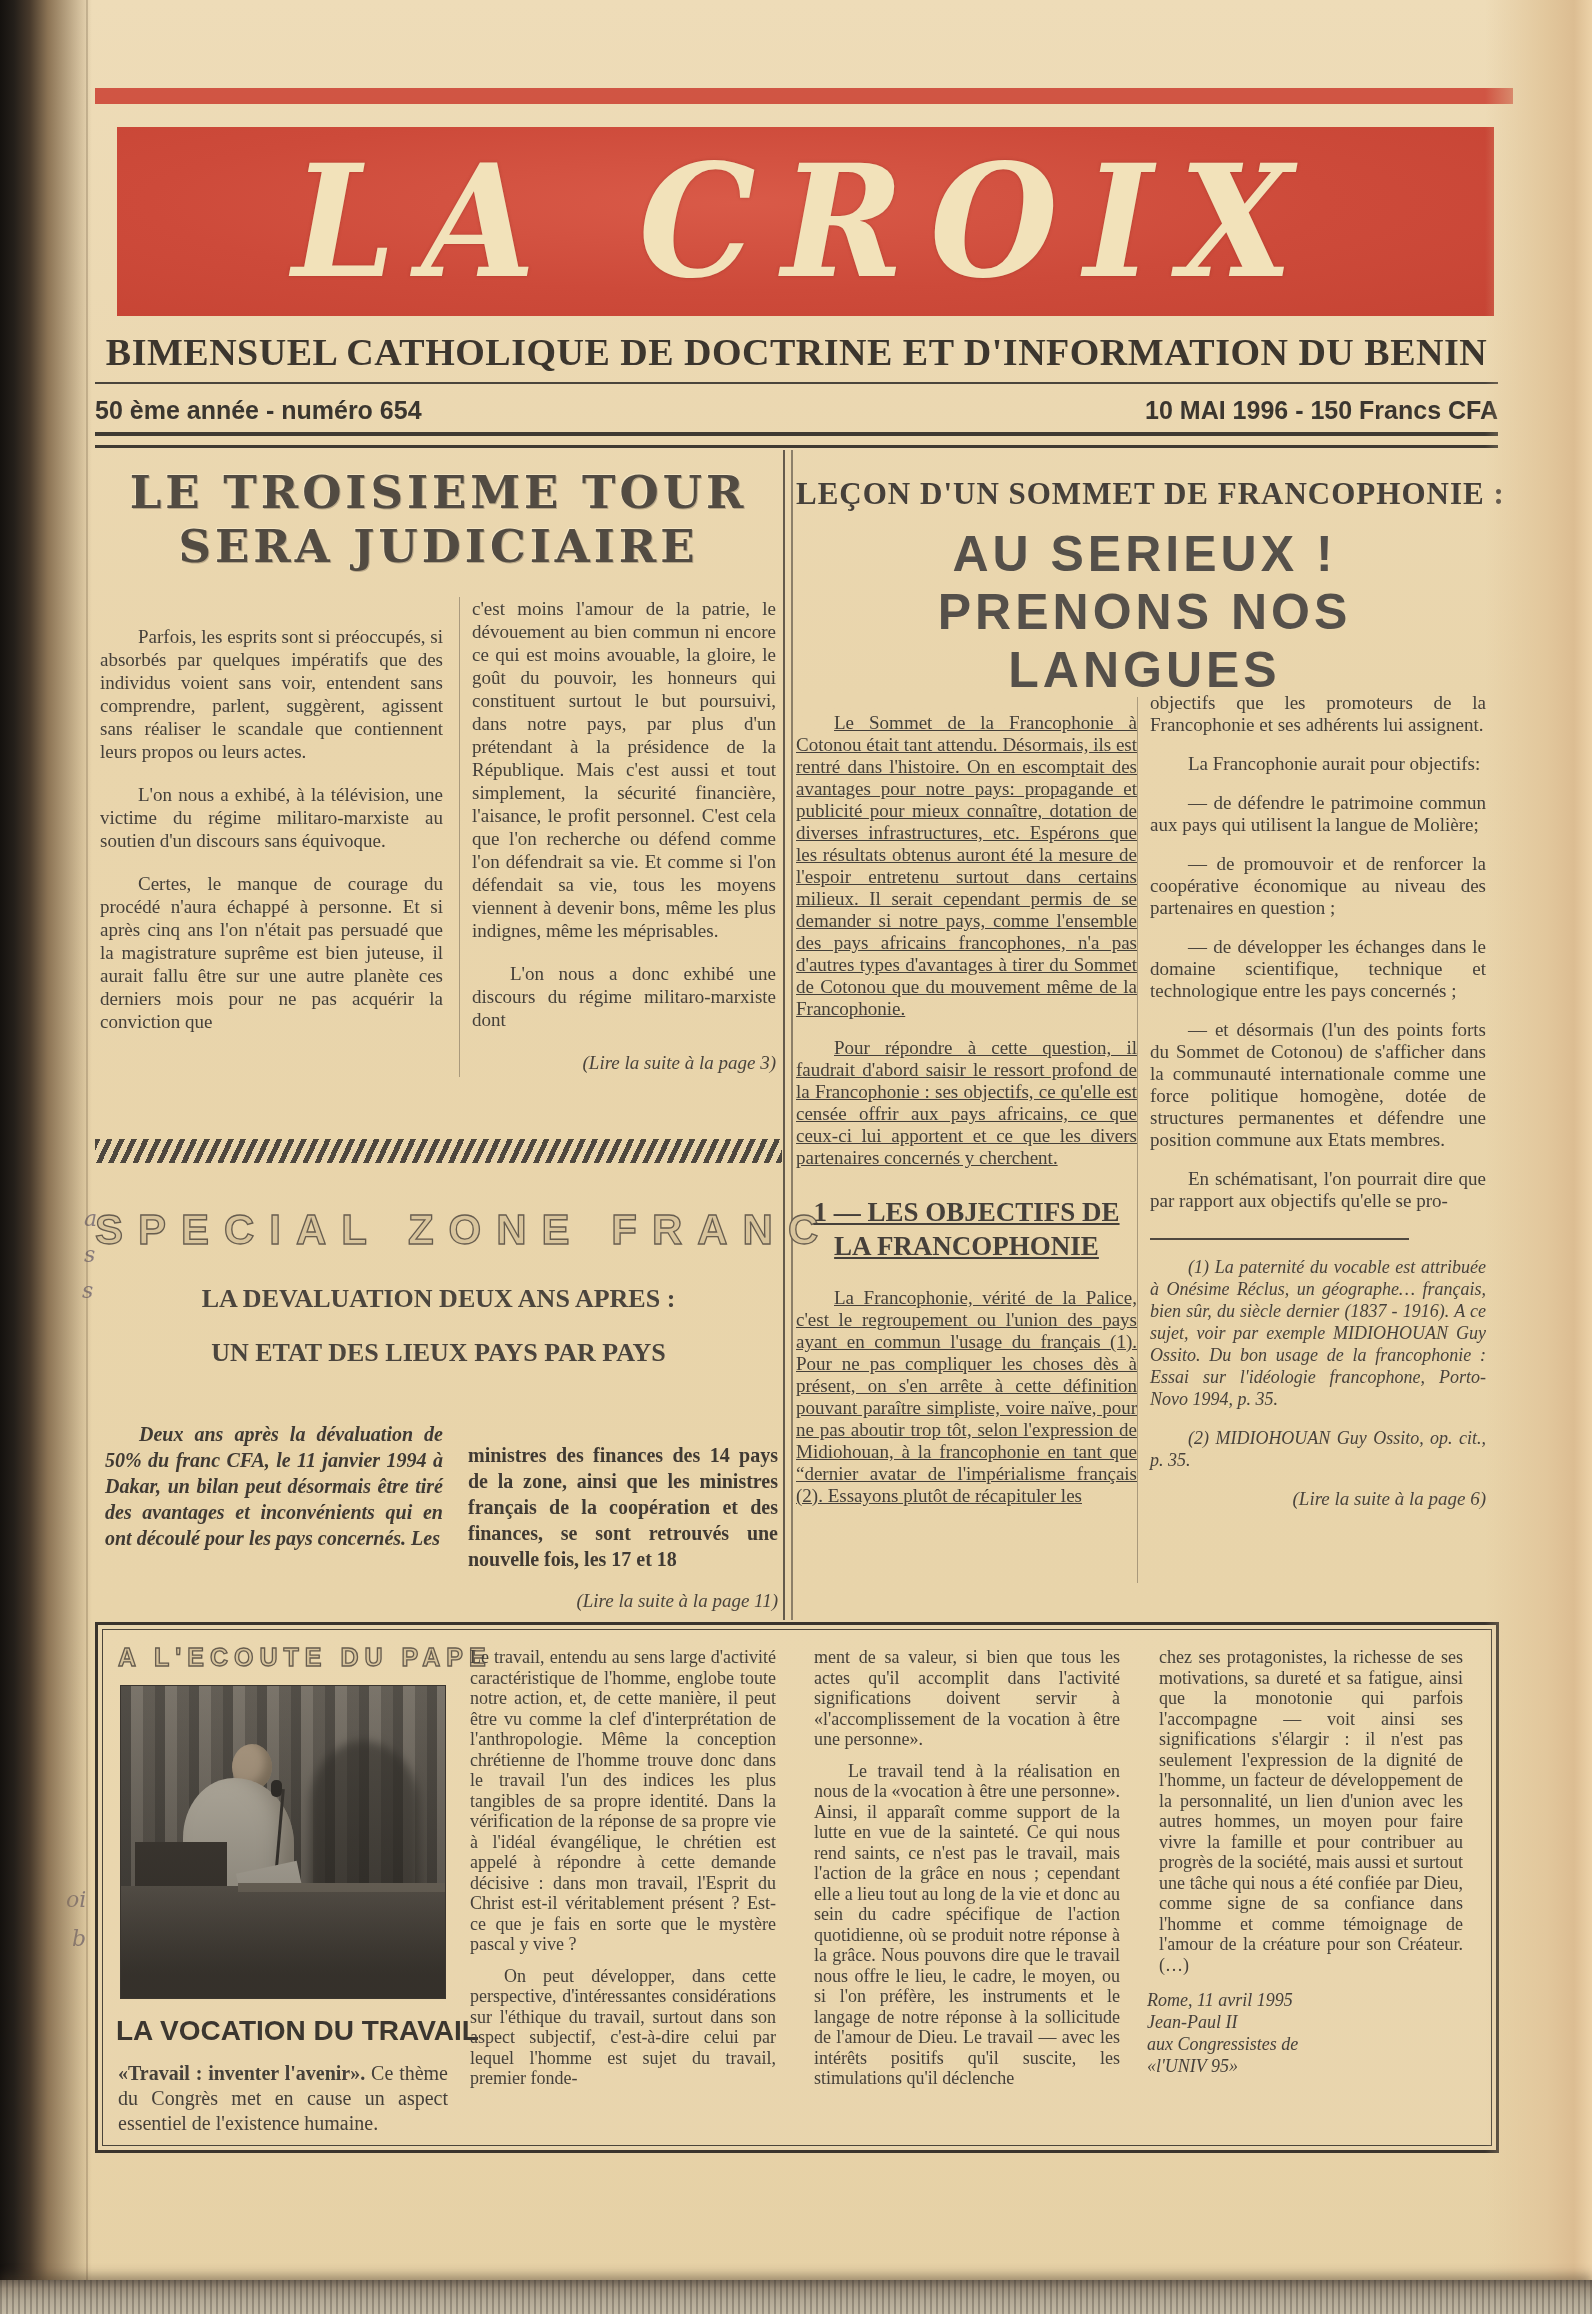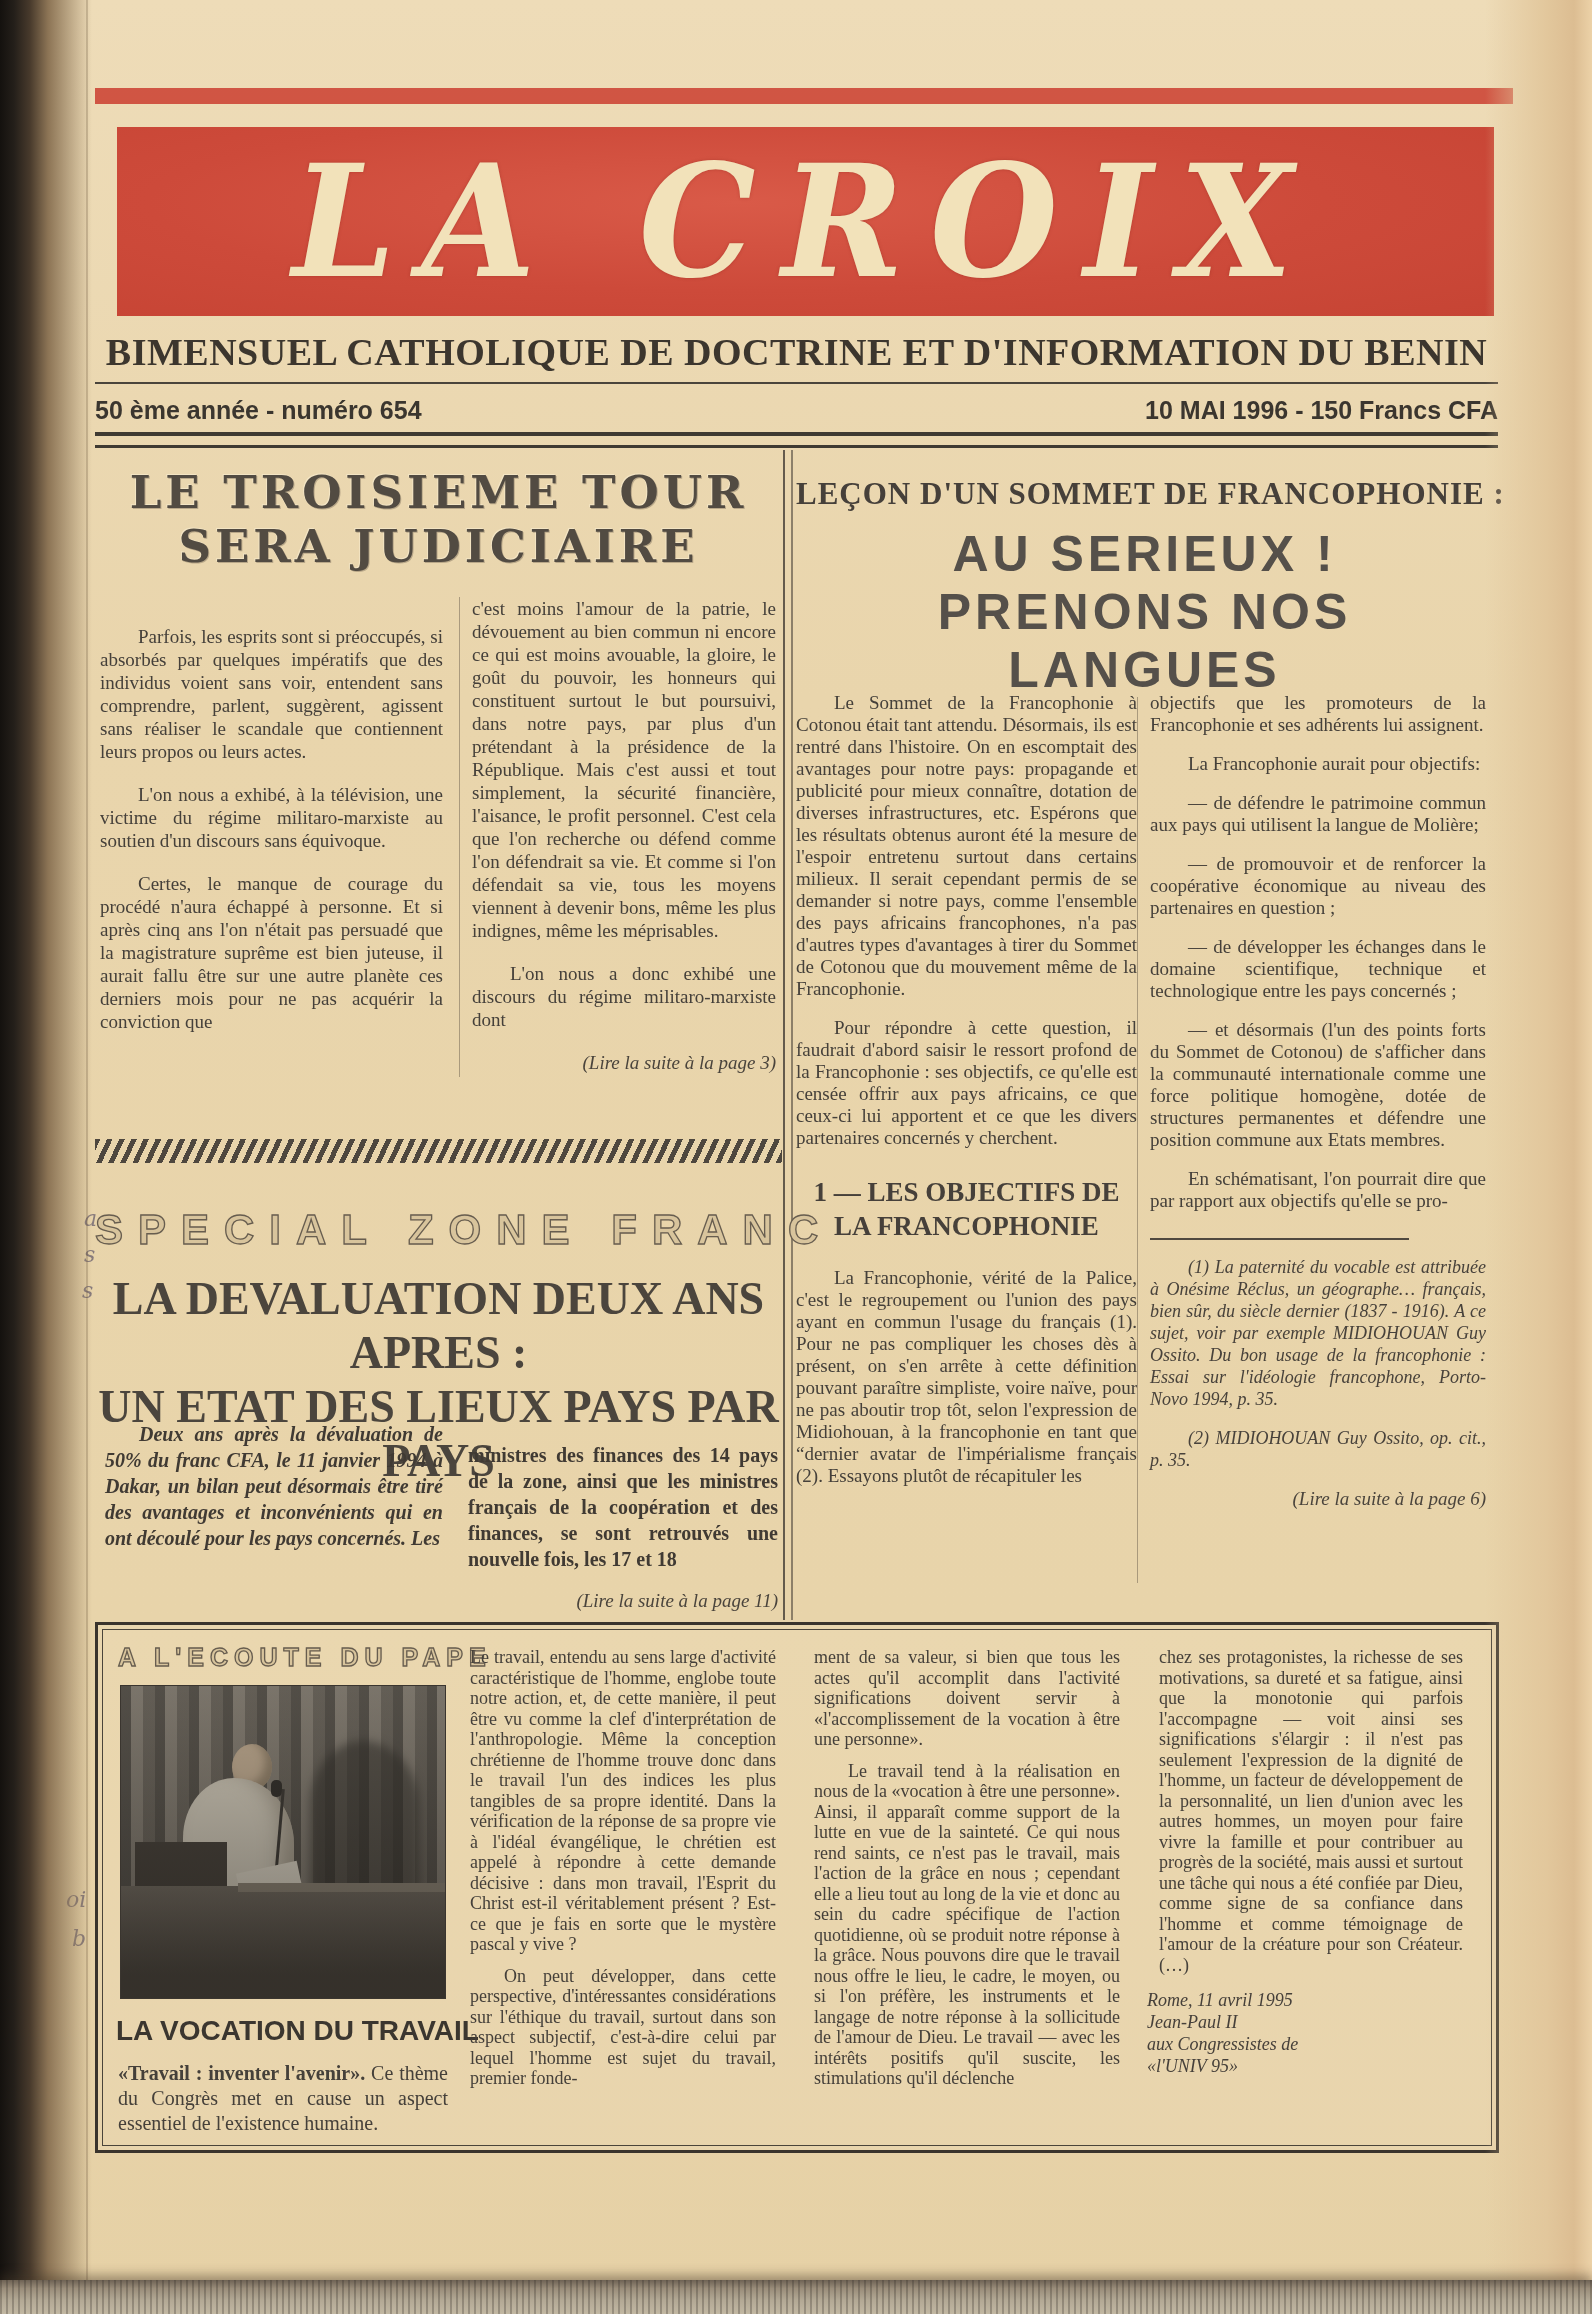--- a/index.html
+++ b/index.html
@@ -58,21 +58,21 @@
     letter-spacing:4px;color:var(--headline-ink);
     text-shadow:1px 1px 0 rgba(58,48,38,0.28), -1px -1px 0 rgba(255,246,222,0.45);}
   
   .hatch-band{position:absolute;left:95px;top:1139px;width:687px;height:24px;
     background:repeating-linear-gradient(115deg,#4e473e 0 5px,rgba(233,213,172,0) 5px 11px);}
   
   .outline-text{color:#d8c49c;-webkit-text-stroke:1.3px #675d4f;text-shadow:0 0 1px rgba(90,80,65,0.5);}
   .zf-kicker{position:absolute;left:95px;top:1206px;width:687px;text-align:center;
     font-family:"Liberation Sans",sans-serif;font-weight:700;font-size:42px;letter-spacing:15px;white-space:nowrap;}
   .zf-headline{position:absolute;left:95px;top:1272px;width:687px;text-align:center;
-    font-family:"Liberation Serif",serif;font-weight:700;font-size:46px;line-height:54px;color:#4b453d;}
+    font-family:"Liberation Serif",serif;font-weight:700;font-size:26px;line-height:54px;color:#4b453d;}
   .zf-col{position:absolute;font-weight:700;font-size:20px;line-height:26px;color:#403a33;text-align:justify;}
   .zf-col p{margin:0;text-indent:34px;}
   .zf-col p.noindent{text-indent:0;}
   
   .fr-kicker{position:absolute;left:796px;top:476px;width:697px;text-align:center;
     font-family:"Liberation Serif",serif;font-weight:700;font-size:31px;color:#46403a;letter-spacing:1px;white-space:nowrap;}
   .fr-headline{position:absolute;left:796px;top:525px;width:697px;text-align:center;
     font-family:"Liberation Sans",sans-serif;font-weight:700;font-size:50px;line-height:58px;
     letter-spacing:4px;color:#55504a;}
   .fr-section-head{text-align:center;font-family:"Liberation Serif",serif;font-weight:700;
@@ -165,21 +165,21 @@
   <div class="zf-col" style="left:468px;top:1421px;width:310px;margin-top:21px;">
     <p class="noindent">ministres des finances des 14 pays de la zone, ainsi que les ministres français de la coopération et des finances, se sont retrouvés une nouvelle fois, les 17 et 18</p>
     <div class="continuation-note" style="margin-top:16px;font-weight:400;">(Lire la suite à la page 11)</div>
   </div>
 
   <div class="fr-kicker">LEÇON D'UN SOMMET DE FRANCOPHONIE :</div>
   <div class="fr-headline">
     <div>AU SERIEUX !</div>
     <div>PRENONS NOS LANGUES</div>
   </div>
-  <div class="body-col fr-col" style="left:796px;top:692px;width:341px;">
+  <div class="body-col fr-col" style="left:796px;top:712px;width:341px;text-decoration:underline;">
     <p>Le Sommet de la Francophonie à Cotonou était tant attendu. Désormais, ils est rentré dans l'histoire. On en escomptait des avantages pour notre pays: propagande et publicité pour mieux connaître, dotation de diverses infrastructures, etc. Espérons que les résultats obtenus auront été la mesure de l'espoir entretenu surtout dans certains milieux. Il serait cependant permis de se demander si notre pays, comme l'ensemble des pays africains francophones, n'a pas d'autres types d'avantages à tirer du Sommet de Cotonou que du mouvement même de la Francophonie.</p>
     <p>Pour répondre à cette question, il faudrait d'abord saisir le ressort profond de la Francophonie : ses objectifs, ce qu'elle est censée offrir aux pays africains, ce que ceux-ci lui apportent et ce que les divers partenaires concernés y cherchent.</p>
     <div class="fr-section-head">
       <div>1 — LES OBJECTIFS DE</div>
       <div>LA FRANCOPHONIE</div>
     </div>
     <p>La Francophonie, vérité de la Palice, c'est le regroupement ou l'union des pays ayant en commun l'usage du français (1). Pour ne pas compliquer les choses dès à présent, on s'en arrête à cette définition pouvant paraître simpliste, voire naïve, pour ne pas aboutir trop tôt, selon l'expression de Midiohouan, à la francophonie en tant que “dernier avatar de l'impérialisme français (2). Essayons plutôt de récapituler les</p>
   </div>
   <div class="body-col fr-col" style="left:1150px;top:692px;width:336px;">
     <p class="noindent">objectifs que les promoteurs de la Francophonie et ses adhérents lui assignent.</p>

